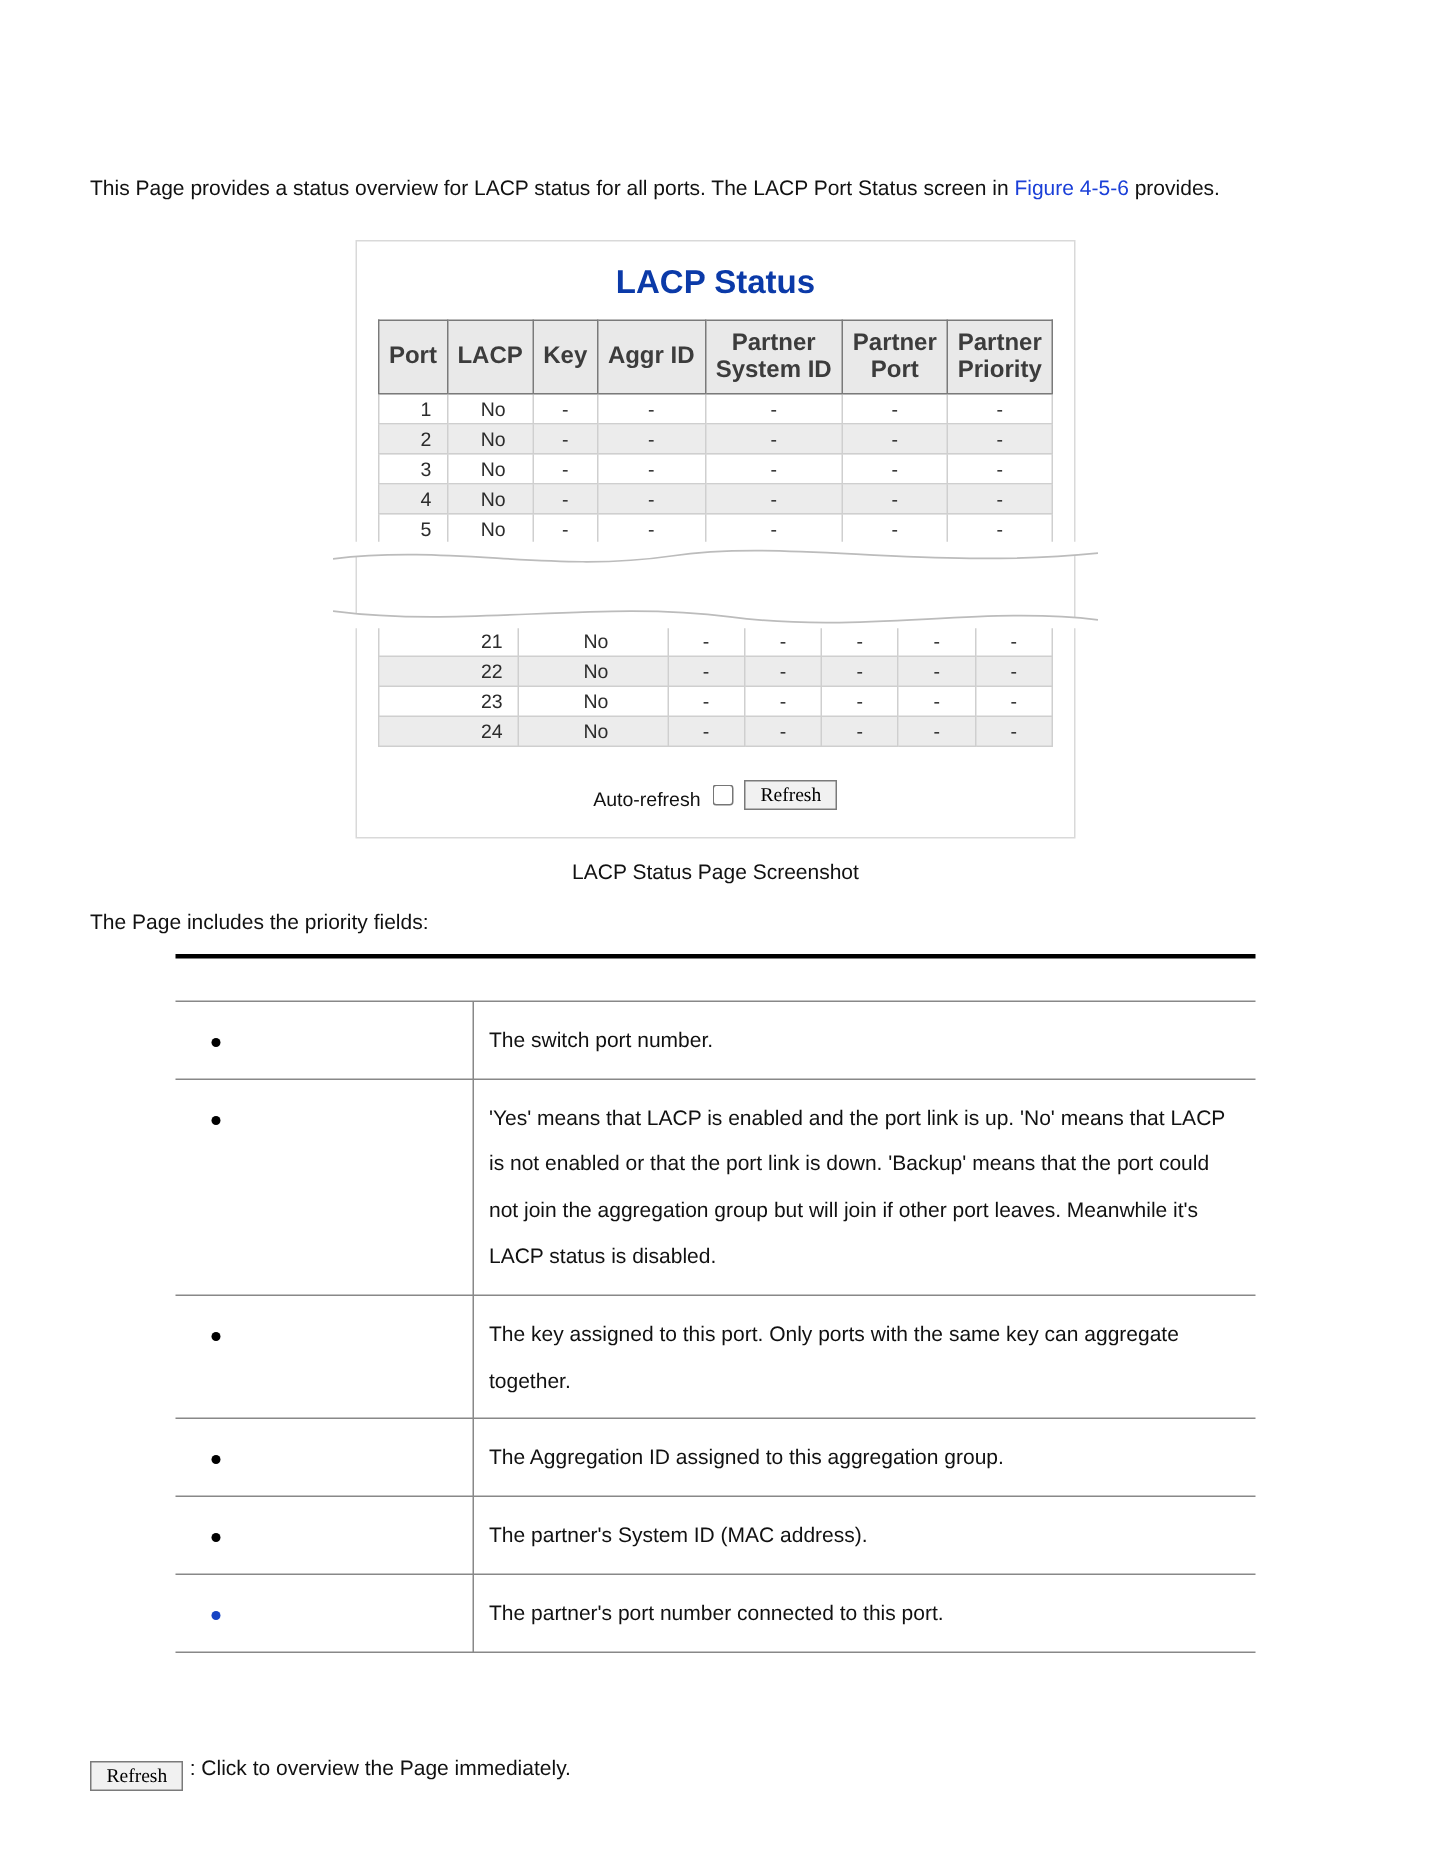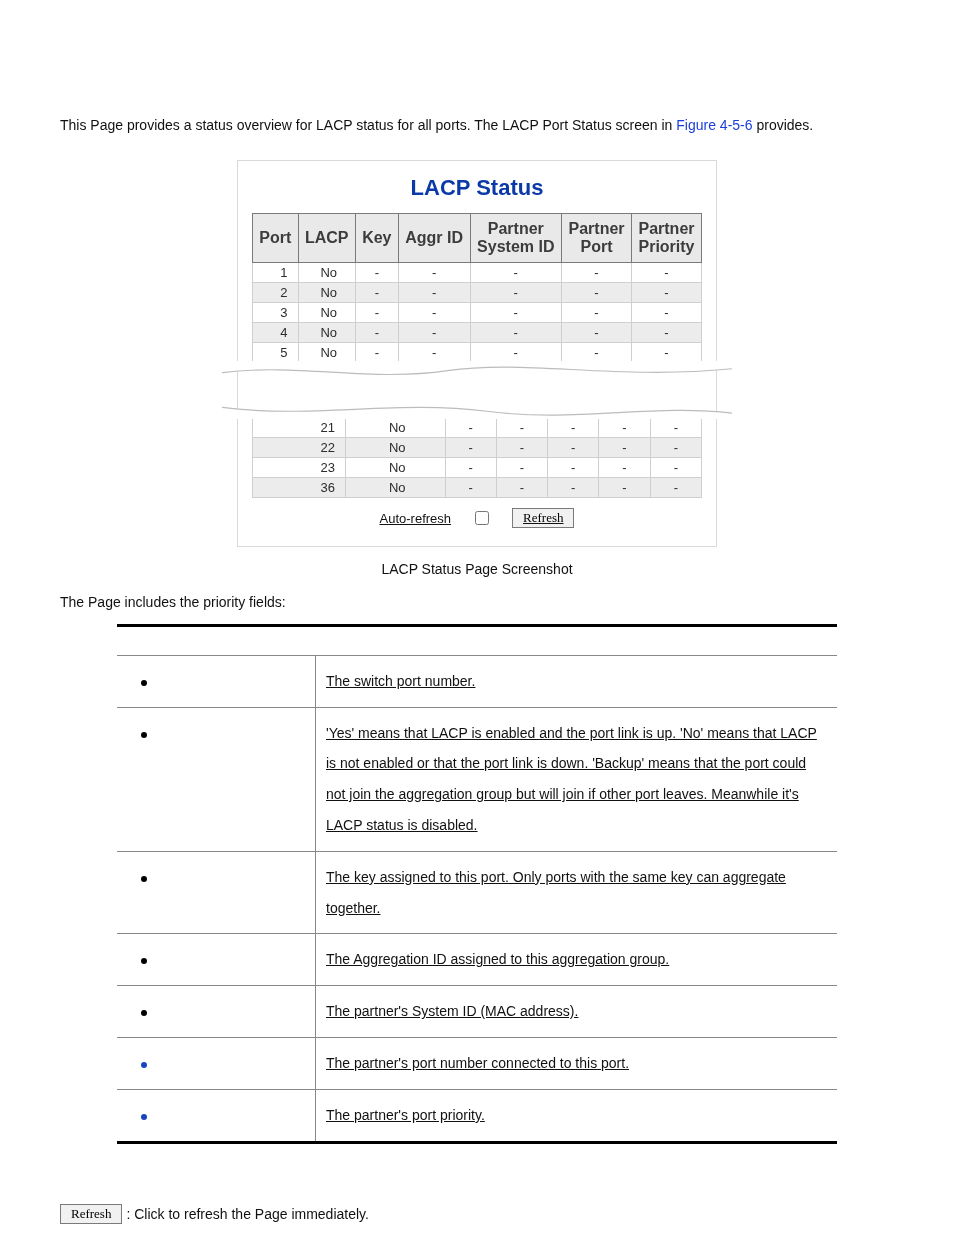--- a/index.html
+++ b/index.html
@@ -67,52 +67,51 @@
   .gap {
     position: relative;
     height: 58px;
     margin: -2px -30px -2px -30px;
   }
   .gap svg { width: 100%; height: 100%; display: block; }
 
   .controls {
     display: flex;
     justify-content: center;
-    align-items: center;
-    gap: 20px;
+    align-items: flex-end;
+    gap: 4px;
     margin-top: 10px;
     font-size: 13px;
-    text-decoration: underline;
   }
   .controls input[type=checkbox]{
     width:14px; height:14px; vertical-align:middle;
   }
   .btn {
     font-family: "Times New Roman", serif;
     font-size: 13px;
     padding: 0 10px;
     border: 1px solid #7a7a7a;
     background: #f1f1f1;
     cursor: pointer;
     line-height: 18px;
+    margin-top: 12px;
   }
 
   .caption {
     text-align: center;
     margin: 14px 0 12px 0;
     font-size: 14px;
   }
   .fields-intro { margin-bottom: 10px; }
 
   
   table.fields {
     border-collapse: collapse;
     width: 720px;
     margin: 6px auto 18px auto;
-    text-decoration: underline;
   }
   table.fields thead tr th {
     border-top: 3px solid #000;
     border-bottom: 1px solid #888;
     background: #fff;
     height: 28px;
     padding: 0;
   }
   table.fields td {
     border-bottom: 1px solid #888;
@@ -249,21 +248,21 @@
             <tr>
               <td>23</td>
               <td>No</td>
               <td>-</td>
               <td>-</td>
               <td>-</td>
               <td>-</td>
               <td>-</td>
             </tr>
             <tr class="alt">
-              <td>36</td>
+              <td>24</td>
               <td>No</td>
               <td>-</td>
               <td>-</td>
               <td>-</td>
               <td>-</td>
               <td>-</td>
             </tr>
           </tbody>
     </table>
 
@@ -304,25 +303,21 @@
           <td>The Aggregation ID assigned to this aggregation group.</td>
         </tr>
         <tr>
           <td class="obj"><span class="bullet"></span></td>
           <td>The partner's System ID (MAC address).</td>
         </tr>
         <tr>
           <td class="obj"><span class="bullet blue-bullet"></span></td>
           <td>The partner's port number connected to this port.</td>
         </tr>
-        <tr class="last">
-          <td class="obj"><span class="bullet blue-bullet"></span></td>
-          <td>The partner's port priority.</td>
-        </tr>
       </tbody>
 </table>
 
 <div class="refresh-row">
   <button class="btn">Refresh</button>
-  <span>: Click to refresh the Page immediately.</span>
+  <span>: Click to overview the Page immediately.</span>
 </div>
 
 </div>
 
 </body></html>

